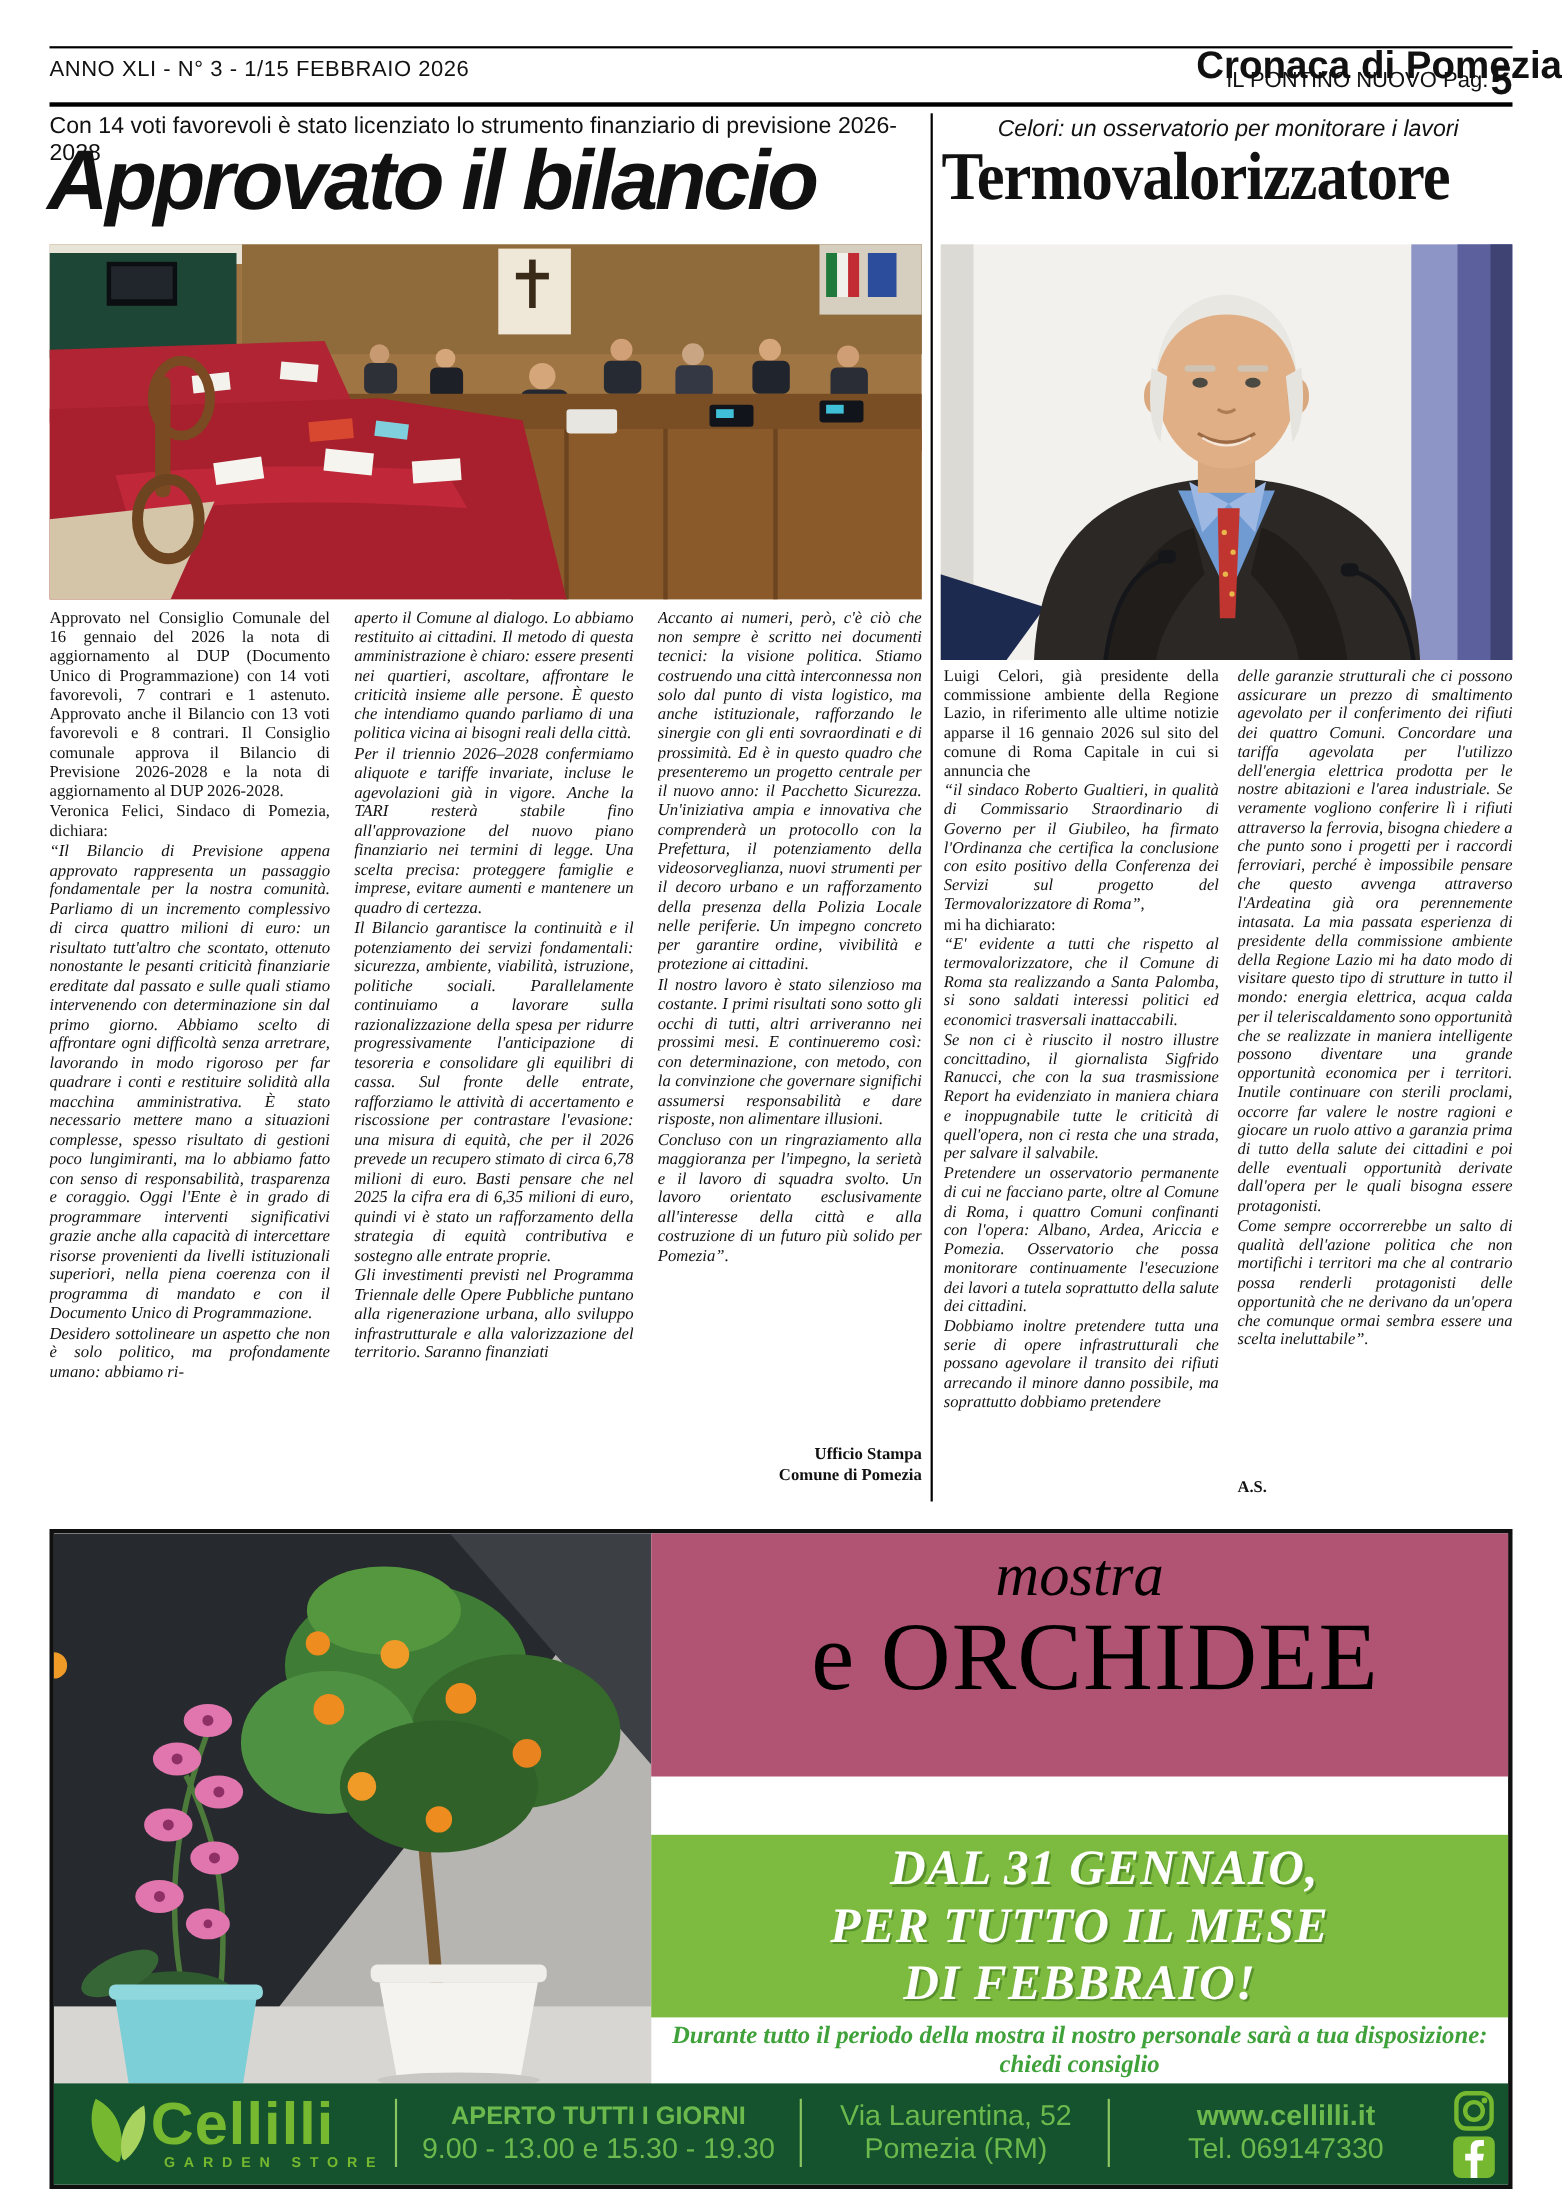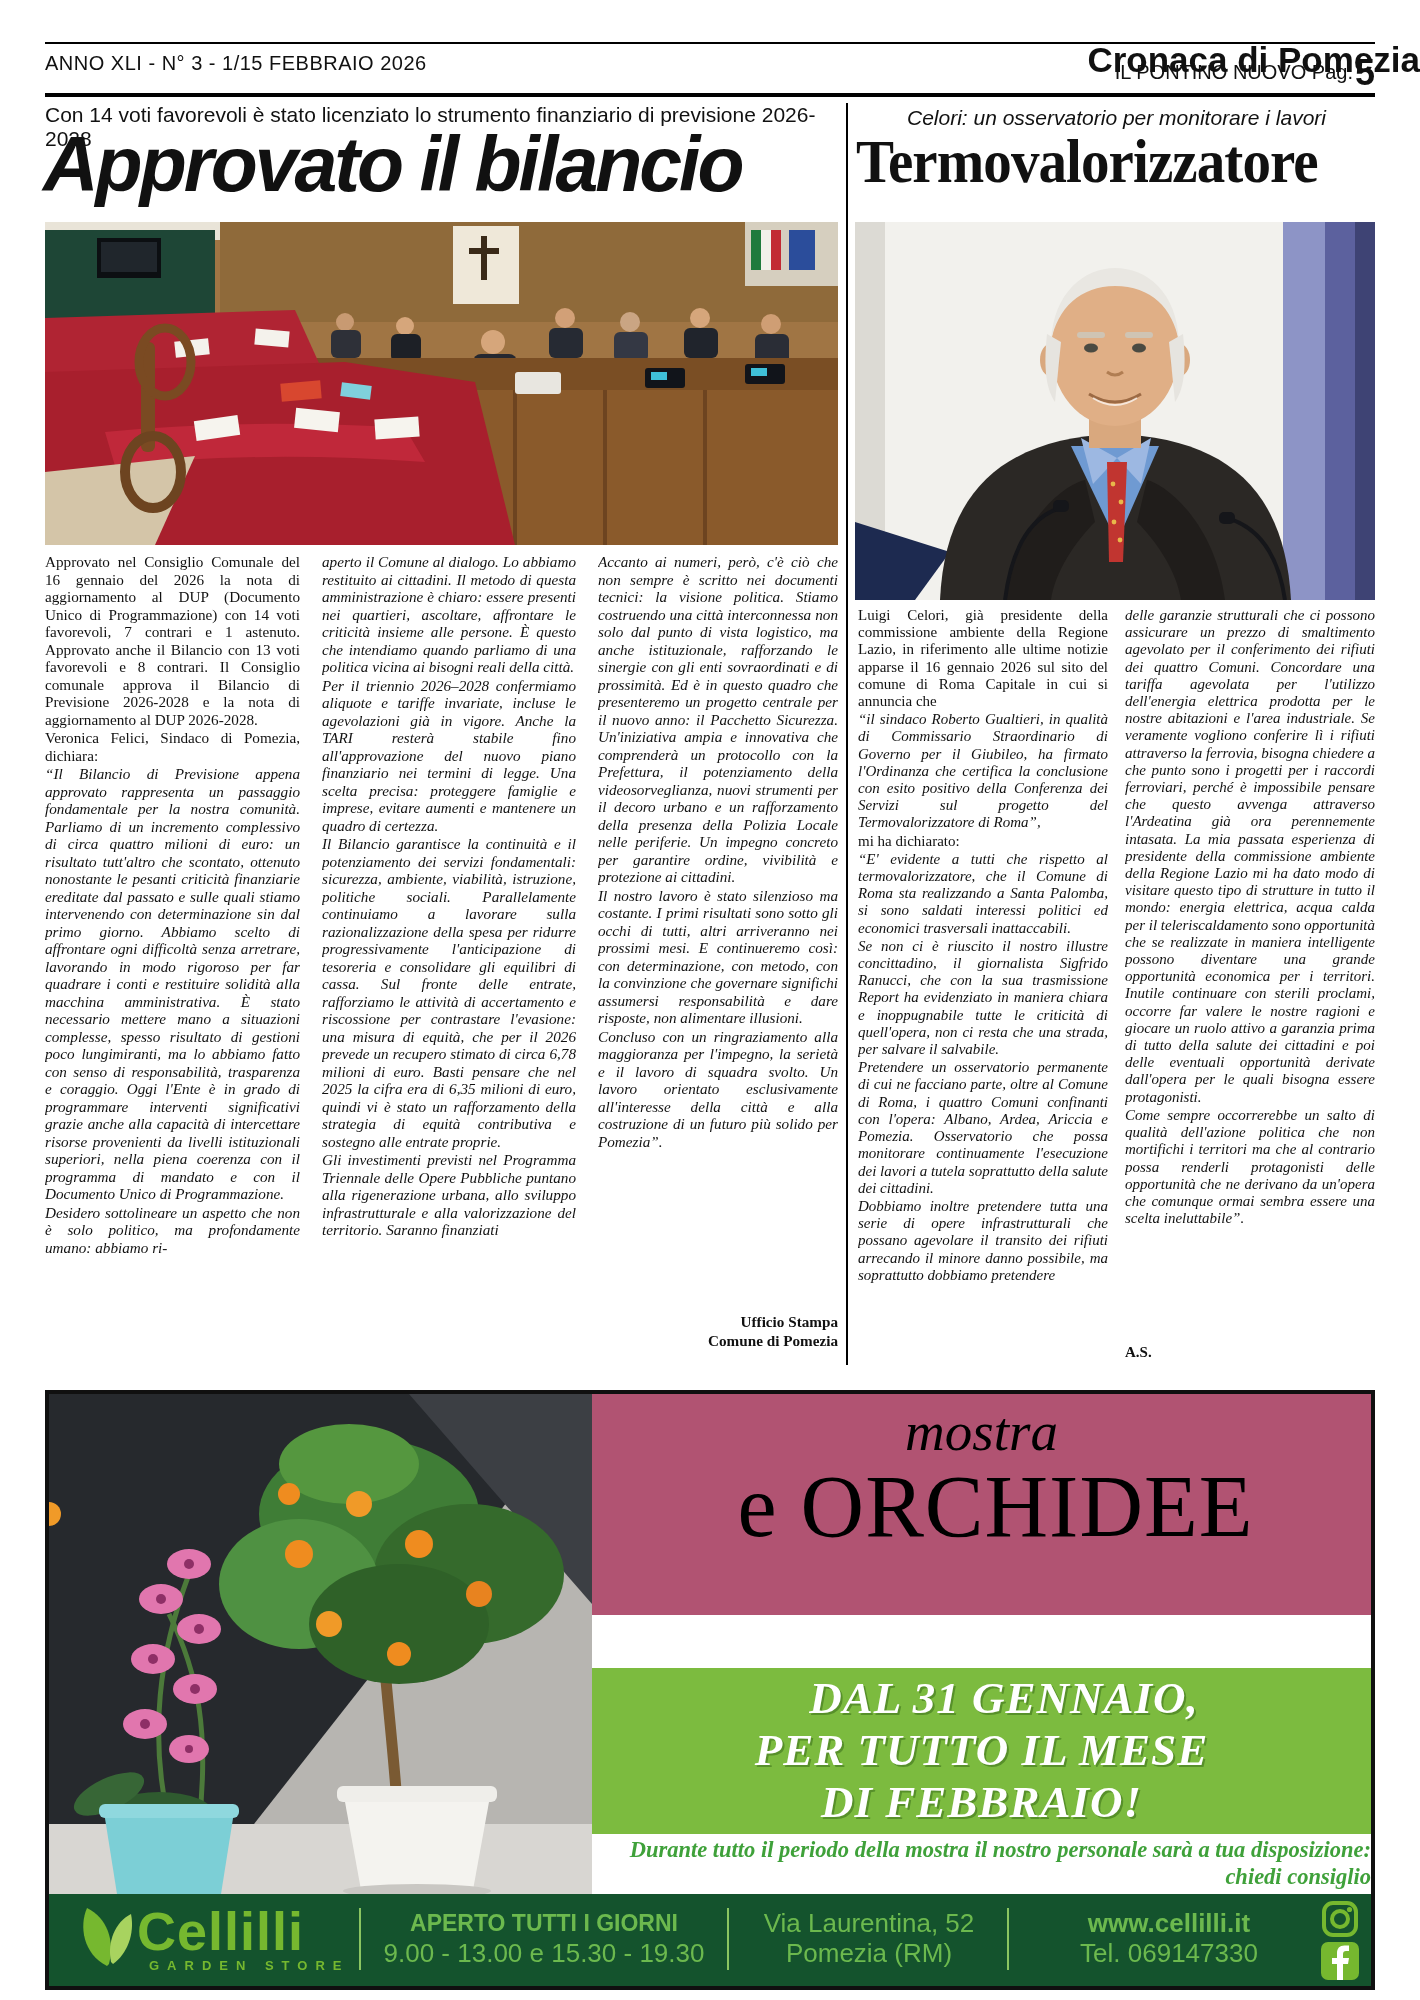--- a/index.html
+++ b/index.html
@@ -29,21 +29,21 @@
   .photo{display:block;}
   
   .ad-frame{left:45px;top:1390px;width:1330px;height:600px;border:4px solid #101010;box-sizing:border-box;background:#fff;}
   .ad-photo{left:0;top:0;width:543px;height:500px;}
   .ad-pink{left:543px;top:0;width:779px;height:221px;background:#b15372;color:#000000;text-align:center;font-family:"Liberation Serif",serif;}
   .ad-mostra{font-style:italic;font-size:55px;line-height:60px;margin-top:8px;}
   .ad-line1{font-size:97px;line-height:92px;letter-spacing:2px;}
   .ad-line2{font-size:88px;line-height:90px;letter-spacing:1px;padding-left:28px;}
   .ad-green{left:543px;top:274px;width:779px;height:166px;background:#7cbb3f;color:#fff;text-align:center;font-family:"Liberation Serif",serif;font-weight:bold;font-style:italic;}
   .ad-date{font-size:45px;line-height:52px;text-shadow:2px 2px 0 #57902a;letter-spacing:1px;}
-  .ad-note{left:543px;top:442px;width:779px;height:58px;text-align:right;color:#3fa13a;font-family:"Liberation Serif",serif;font-weight:bold;font-style:italic;font-size:22.5px;line-height:27px;}
+  .ad-note{left:543px;top:442px;width:779px;height:58px;text-align:center;color:#3fa13a;font-family:"Liberation Serif",serif;font-weight:bold;font-style:italic;font-size:22.5px;line-height:27px;}
   .ad-strip{left:0;top:500px;width:1322px;height:92px;background:#14532d;color:#6cb94e;font-family:"Liberation Sans",sans-serif;}
   .store-logo-text{position:absolute;left:88px;top:6px;color:#76b82f;font-size:54px;font-weight:bold;letter-spacing:1px;}
   .store-tagline{position:absolute;left:100px;top:64px;color:#76b82f;font-size:13px;letter-spacing:8px;font-weight:bold;}
   .strip-div{position:absolute;top:14px;width:2px;height:62px;background:#8bc561;}
   .strip-block{position:absolute;text-align:center;line-height:30px;}
   .strip-b1{font-weight:bold;font-size:23px;}
   .strip-b2{font-size:26px;font-weight:bold;}
   .strip-addr{font-size:26px;}
   .strip-web{font-size:26px;font-weight:bold;}
 </style>

